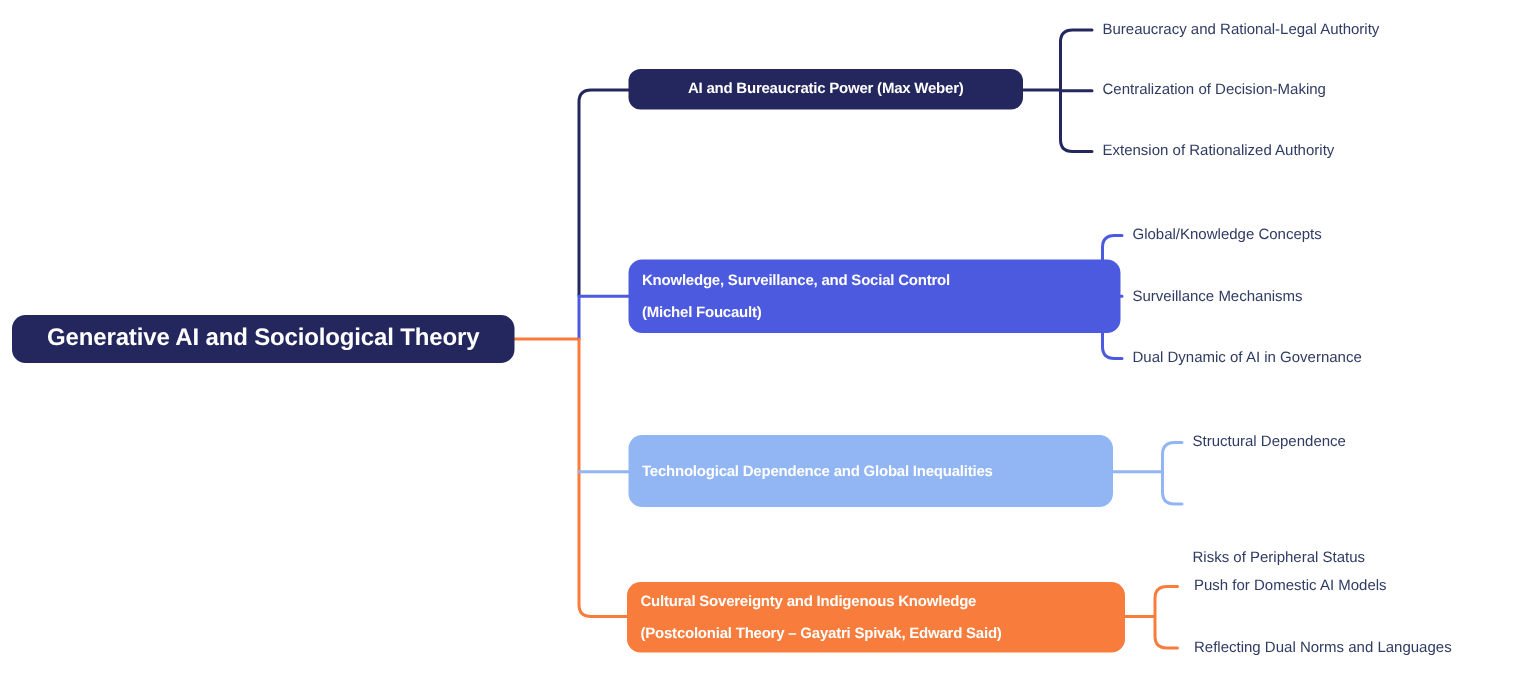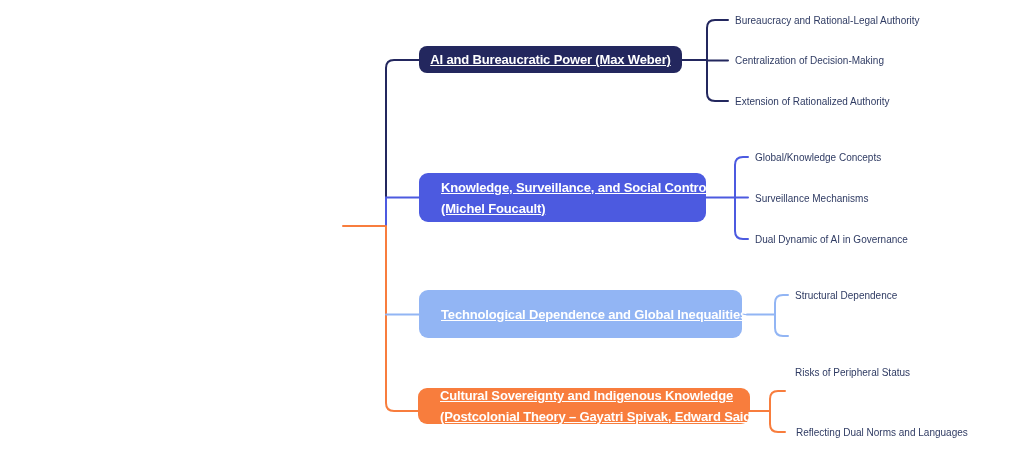--- a/index.html
+++ b/index.html
@@ -49,56 +49,54 @@
     width: 335px;
     height: 32px;
     border-radius: 9px;
     background: var(--navy, #23275e);
     font-size: 16px;
     letter-spacing: -0.1px;
     align-items: center;
   }
   .branch-node {
     border-radius: 9px;
-    font-size: 13px;
+    font-size: 10px;
     letter-spacing: -0.15px;
-    padding: 0 22px;
+    padding: 0 9px;
     line-height: 21px;
-    text-decoration: underline;
   }
   .branch-weber {
     left: 419px;
     top: 46px;
     width: 263px;
     height: 27px;
     border-radius: 8px;
     background: var(--navy, #23275e);
     align-items: center;
   }
   .branch-foucault {
     left: 419px;
     top: 173px;
-    width: 287px;
+    width: 328px;
     height: 49px;
     background: var(--indigo, #4c5ae0);
   }
   .branch-wallerstein {
     left: 419px;
     top: 290px;
     width: 323px;
     height: 48px;
     background: var(--lightblue, #92b5f4);
   }
   .branch-postcolonial {
     left: 418px;
     top: 388px;
     width: 332px;
-    height: 36px;
+    height: 47px;
     background: var(--orange, #f87d3d);
-    text-align: right;
   }
   .leaf {
     position: absolute;
     transform: translateY(-50%);
     font-size: 10px;
     color: var(--leaftext, #2f3b63);
     white-space: nowrap;
   }
   .l-w0 { left: 735px; top: 20px; }
   .l-w1 { left: 735px; top: 60px; }
@@ -130,20 +128,23 @@
 
     <path class="stroke-navy" d="M 682 60 H 707 M 728 20 H 715 Q 707 20 707 28 V 93 Q 707 101 715 101 H 728 M 707 60.5 H 728"></path>
 
     <path class="stroke-indigo" d="M 706 197.5 H 748 M 748 157 H 743 Q 735 157 735 165 V 231 Q 735 239 743 239 H 748"></path>
 
     <path class="stroke-lightblue" d="M 742 314.5 H 775 M 788 295 H 783 Q 775 295 775 303 V 328 Q 775 336 783 336 H 788"></path>
 
     <path class="stroke-orange" d="M 750 411 H 770 M 785 391 H 778 Q 770 391 770 399 V 424 Q 770 432 778 432 H 785"></path>
   </svg>
 
+  <div class="node root-node">
+    <span>Generative AI and Sociological Theory</span>
+  </div>
 
   <div class="node branch-node branch-weber">
     <span>AI and Bureaucratic Power (Max Weber)</span>
   </div>
   <div class="leaf l-w0">Bureaucracy and Rational-Legal Authority</div>
   <div class="leaf l-w1">Centralization of Decision-Making</div>
   <div class="leaf l-w2">Extension of Rationalized Authority</div>
 
   <div class="node branch-node branch-foucault">
     <span>Knowledge, Surveillance, and Social Control</span>
@@ -156,15 +157,16 @@
   <div class="node branch-node branch-wallerstein">
     <span>Technological Dependence and Global Inequalities</span>
   </div>
   <div class="leaf l-s0">Structural Dependence</div>
   <div class="leaf l-s1">Risks of Peripheral Status</div>
 
   <div class="node branch-node branch-postcolonial">
     <span>Cultural Sovereignty and Indigenous Knowledge</span>
     <span>(Postcolonial Theory – Gayatri Spivak, Edward Said)</span>
   </div>
+  <div class="leaf l-p0">Push for Domestic AI Models</div>
   <div class="leaf l-p1">Reflecting Dual Norms and Languages</div>
 
 </div>
 
 </body></html>

